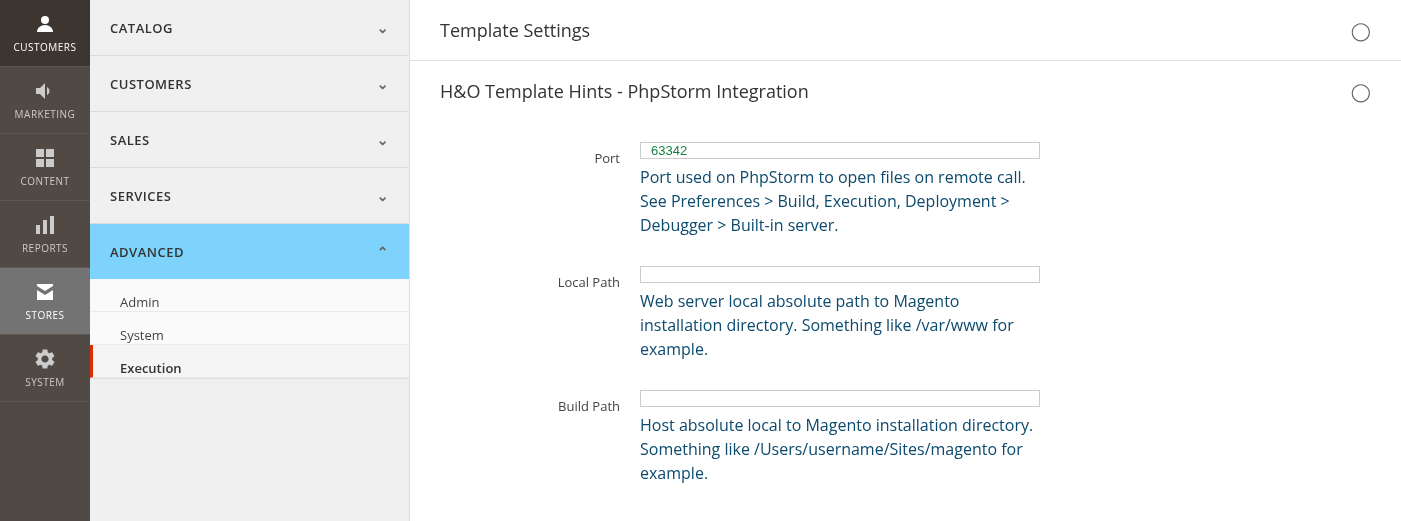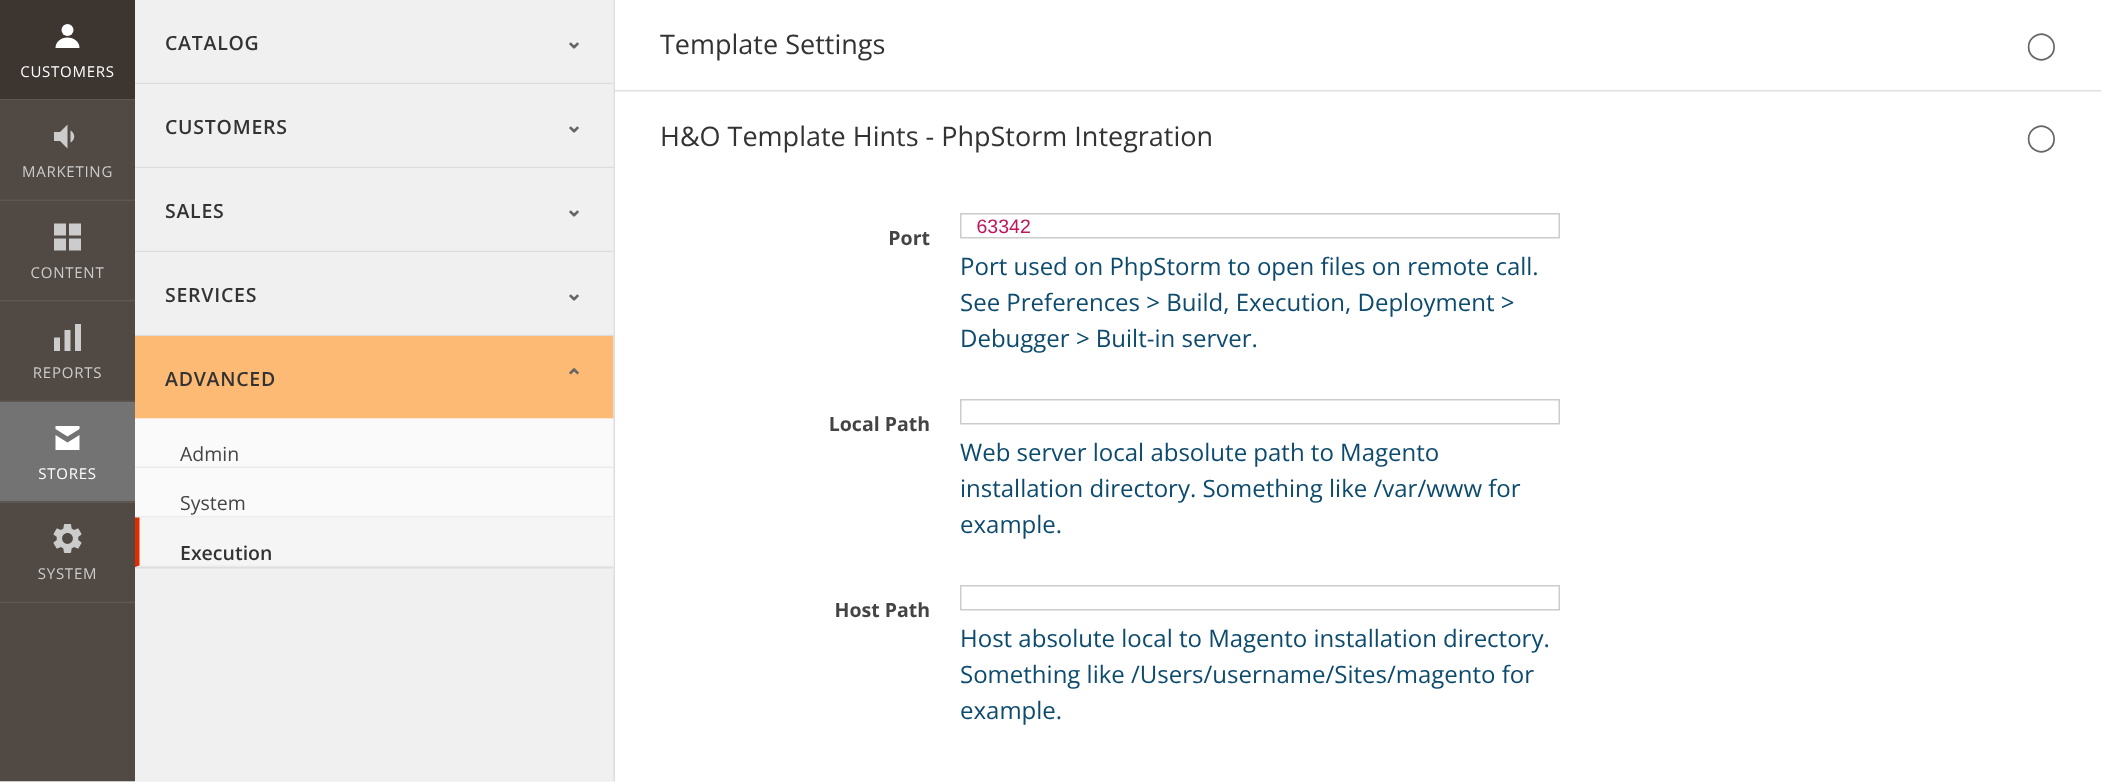--- a/index.html
+++ b/index.html
@@ -58,21 +58,21 @@
       cursor: pointer;
       font-size: 13px;
       font-weight: 600;
       color: #333;
       text-transform: uppercase;
       letter-spacing: 0.5px;
       background: #f0f0f0;
       gap: 32px;
     }
     .nav-section-header.active-section {
-      background: #fdba74;
+      background: #7dd3fc;
     }
     .nav-section-arrow {
       font-size: 14px;
       color: #666;
     }
     .nav-sub-items {
       background: #fafafa;
     }
     .nav-sub-item {
       display: block;
@@ -131,32 +131,31 @@
       margin-bottom: 28px;
     }
     .form-label {
       width: 200px;
       text-align: right;
       padding-right: 20px;
       padding-top: 8px;
       font-size: 13px;
       color: #444;
       flex-shrink: 0;
-      font-weight: bold;
     }
     .form-field-wrap {
       flex: 1;
     }
     .form-input {
       width: 100%;
       max-width: 400px;
       padding: 0 10px;
       border: 1px solid #ccc;
       font-size: 13px;
-      color: #be185d;
+      color: #15803d;
       background: #fff;
       outline: none;
     }
     .form-hint {
       margin-top: 6px;
       font-size: 16px;
       color: #0c4a6e;
       max-width: 400px;
       line-height: 1.5;
     }
@@ -290,21 +289,21 @@
 
       <div class="form-row">
         <div class="form-label">Local Path</div>
         <div class="form-field-wrap">
           <input class="form-input" type="text" value="" style="">
           <div class="form-hint">Web server local absolute path to Magento installation directory. Something like /var/www for example.</div>
         </div>
       </div>
 
       <div class="form-row">
-        <div class="form-label">Host Path</div>
+        <div class="form-label">Build Path</div>
         <div class="form-field-wrap">
           <input class="form-input" type="text" value="" style="">
           <div class="form-hint">Host absolute local to Magento installation directory. Something like /Users/username/Sites/magento for example.</div>
         </div>
       </div>
 
     </div>
   </div>
 
   <div class="section-block">

